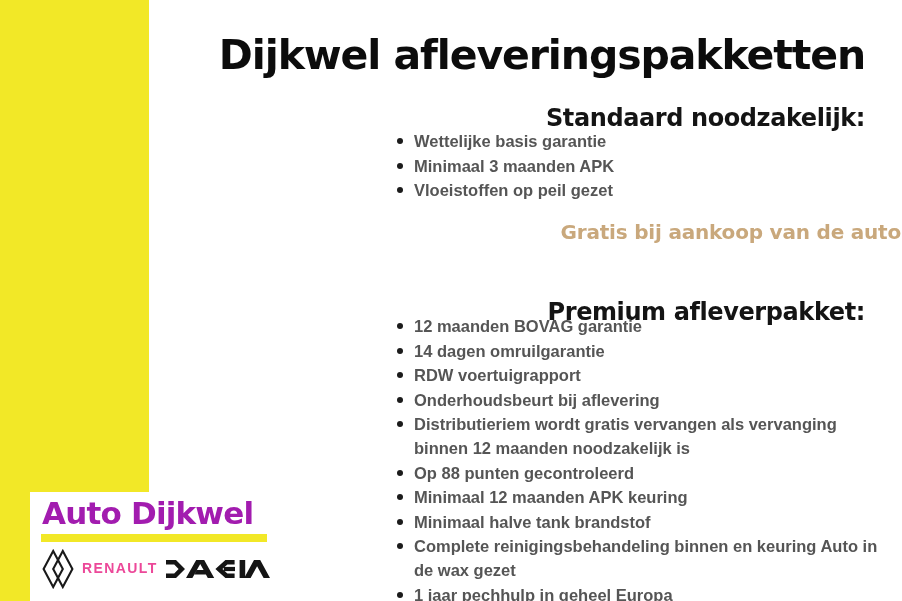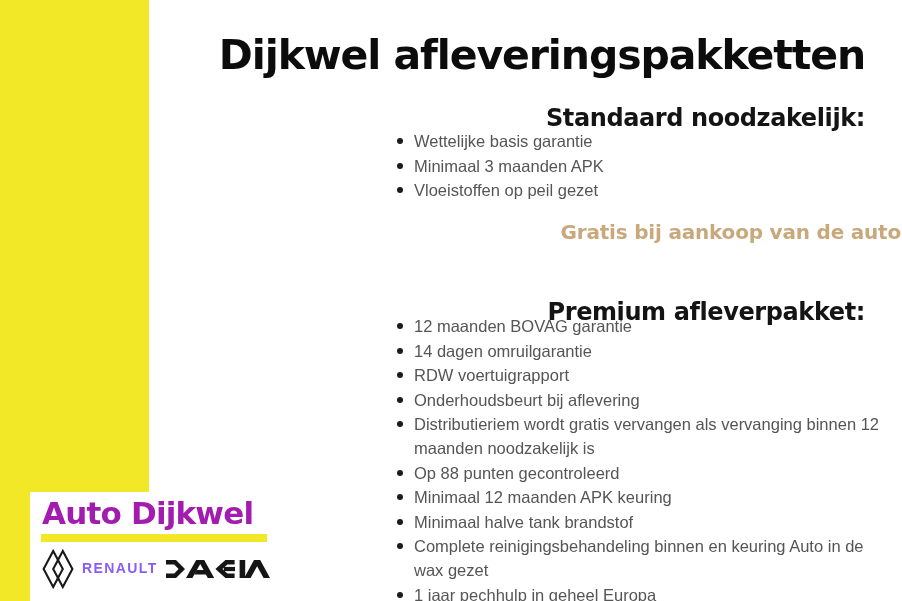--- a/index.html
+++ b/index.html
@@ -81,21 +81,21 @@
     height: 40px;
   }
   .renault-word {
     position: absolute;
     left: 42px;
     top: 11px;
     font-family: "Liberation Sans", sans-serif;
     font-weight: bold;
     font-size: 14px;
     letter-spacing: 1.4px;
-    color: #8b5cf6;
+    color: #ec4899;
     line-height: 18px;
   }
   .dacia-word {
     position: absolute;
     left: 126px;
     top: 10px;
     width: 104px;
     height: 22px;
   }
 
@@ -174,20 +174,21 @@
     position: absolute;
     left: -17px;
     top: 9px;
     width: 6px;
     height: 6px;
     border-radius: 50%;
     background: #1b1b1b;
   }
   ul.feature-list li .li-text {
     display: block;
+    font-weight: bold;
   }
   .list-standaard { top: 129px; }
   .list-premium   { top: 314px; }
 </style>
 </head>
 <body>
 
 <div id="poster">
 
   <div class="yellow-panel"></div>

